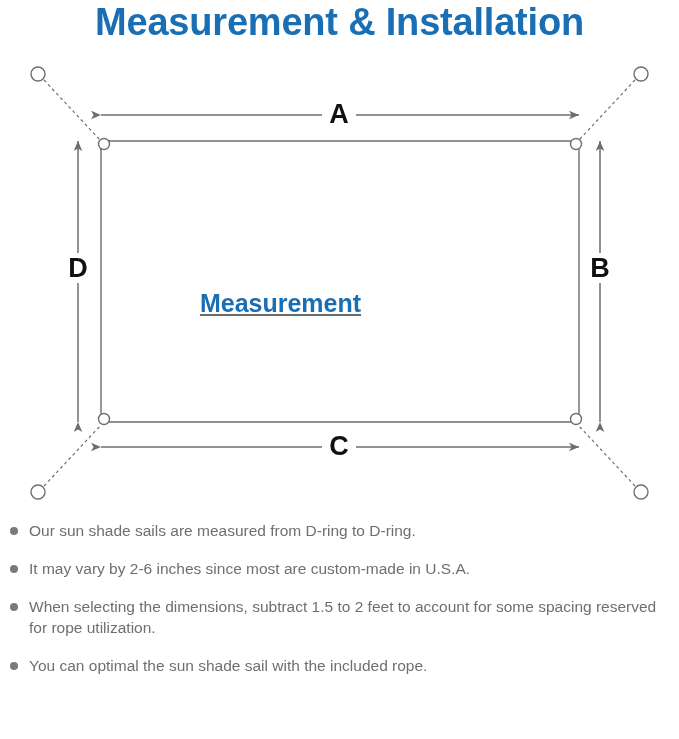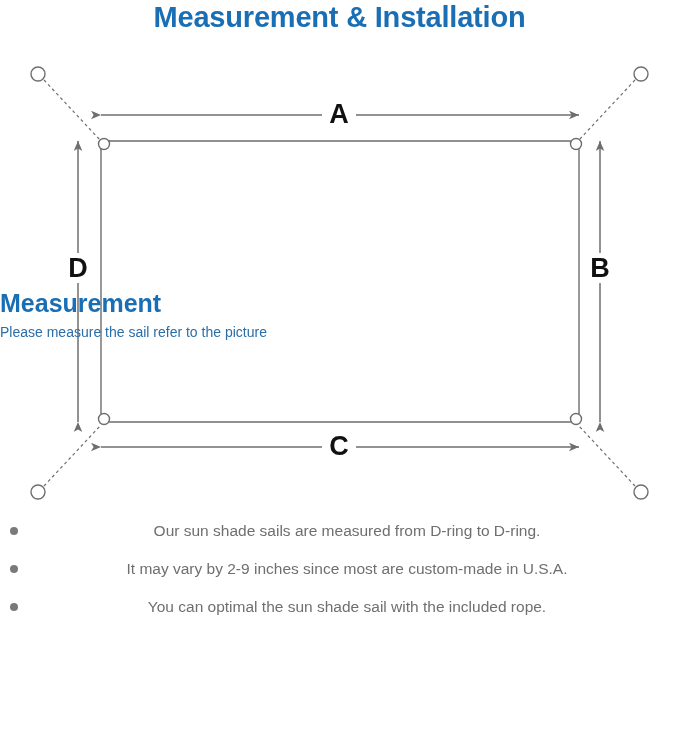--- a/index.html
+++ b/index.html
@@ -20,39 +20,41 @@
     width: 679px;
     height: 739px;
     background: #ffffff;
   }
   .title {
     position: absolute;
     left: 0;
     top: 1px;
     width: 679px;
     text-align: center;
-    font-size: 29px;
+    font-size: 38px;
     font-weight: bold;
     color: #1a6fb4;
     letter-spacing: -0.2px;
     font-family: "Liberation Sans", sans-serif;
   }
   #diagram {
     position: absolute;
     left: 0;
     top: 48px;
     width: 679px;
     height: 470px;
   }
   .center-label {
     position: absolute;
     left: 0;
     top: 240px;
     width: 561px;
+    text-align: center;
     pointer-events: none;
+    text-decoration: underline;
   }
   .center-label .main {
     font-size: 25px;
     font-weight: bold;
     color: #1a6fb4;
     line-height: 30px;
     font-family: "Liberation Sans", sans-serif;
   }
   .center-label .sub {
     font-size: 14px;
@@ -95,21 +97,20 @@
     flex: 0 0 auto;
     margin-top: 7px;
     margin-right: 11px;
   }
   .note-text {
     font-size: 15.5px;
     line-height: 21px;
     color: #6f6f6f;
     font-family: "Liberation Sans", sans-serif;
     flex: 1 1 auto;
-    text-align: center;
   }
 </style>
 </head>
 <body>
 
 <div id="page">
 
   <div class="title">Measurement &amp; Installation</div>
 
   <div id="diagram">
@@ -151,21 +152,20 @@
       <g stroke="#6e6e6e" stroke-width="1.5" fill="none">
         <line x1="101" y1="67" x2="579" y2="67" marker-start="url(#arrowStart)" marker-end="url(#arrowEnd)"></line>
         <line x1="101" y1="399" x2="579" y2="399" marker-start="url(#arrowStart)" marker-end="url(#arrowEnd)"></line>
         <line x1="78" y1="374" x2="78" y2="93" marker-start="url(#arrowStart)" marker-end="url(#arrowEnd)"></line>
         <line x1="600" y1="374" x2="600" y2="93" marker-start="url(#arrowStart)" marker-end="url(#arrowEnd)"></line>
       </g>
     </svg>
 
     <div class="center-label">
       <div class="main">Measurement</div>
-      <div class="sub">Please measure the sail refer to the picture</div>
     </div>
 
     <div class="dim-letter" style="left:309px; top:53px; width:60px;">
       <span class="bg">A</span>
     </div>
     <div class="dim-letter" style="left:570px; top:207px; width:60px;">
       <span class="bg">B</span>
     </div>
     <div class="dim-letter" style="left:309px; top:385px; width:60px;">
       <span class="bg">C</span>
@@ -175,21 +175,25 @@
     </div>
   </div>
 
   <div id="notes">
     <div class="note-row">
       <span class="note-bullet"></span>
       <span class="note-text">Our sun shade sails are measured from D-ring to D-ring.</span>
     </div>
     <div class="note-row">
       <span class="note-bullet"></span>
-      <span class="note-text">It may vary by 2-9 inches since most are custom-made in U.S.A.</span>
+      <span class="note-text">It may vary by 2-6 inches since most are custom-made in U.S.A.</span>
+    </div>
+    <div class="note-row">
+      <span class="note-bullet"></span>
+      <span class="note-text">When selecting the dimensions, subtract 1.5 to 2 feet to account for some spacing reserved for rope utilization.</span>
     </div>
     <div class="note-row">
       <span class="note-bullet"></span>
       <span class="note-text">You can optimal the sun shade sail with the included rope.</span>
     </div>
   </div>
 
 </div>
 
 </body></html>

